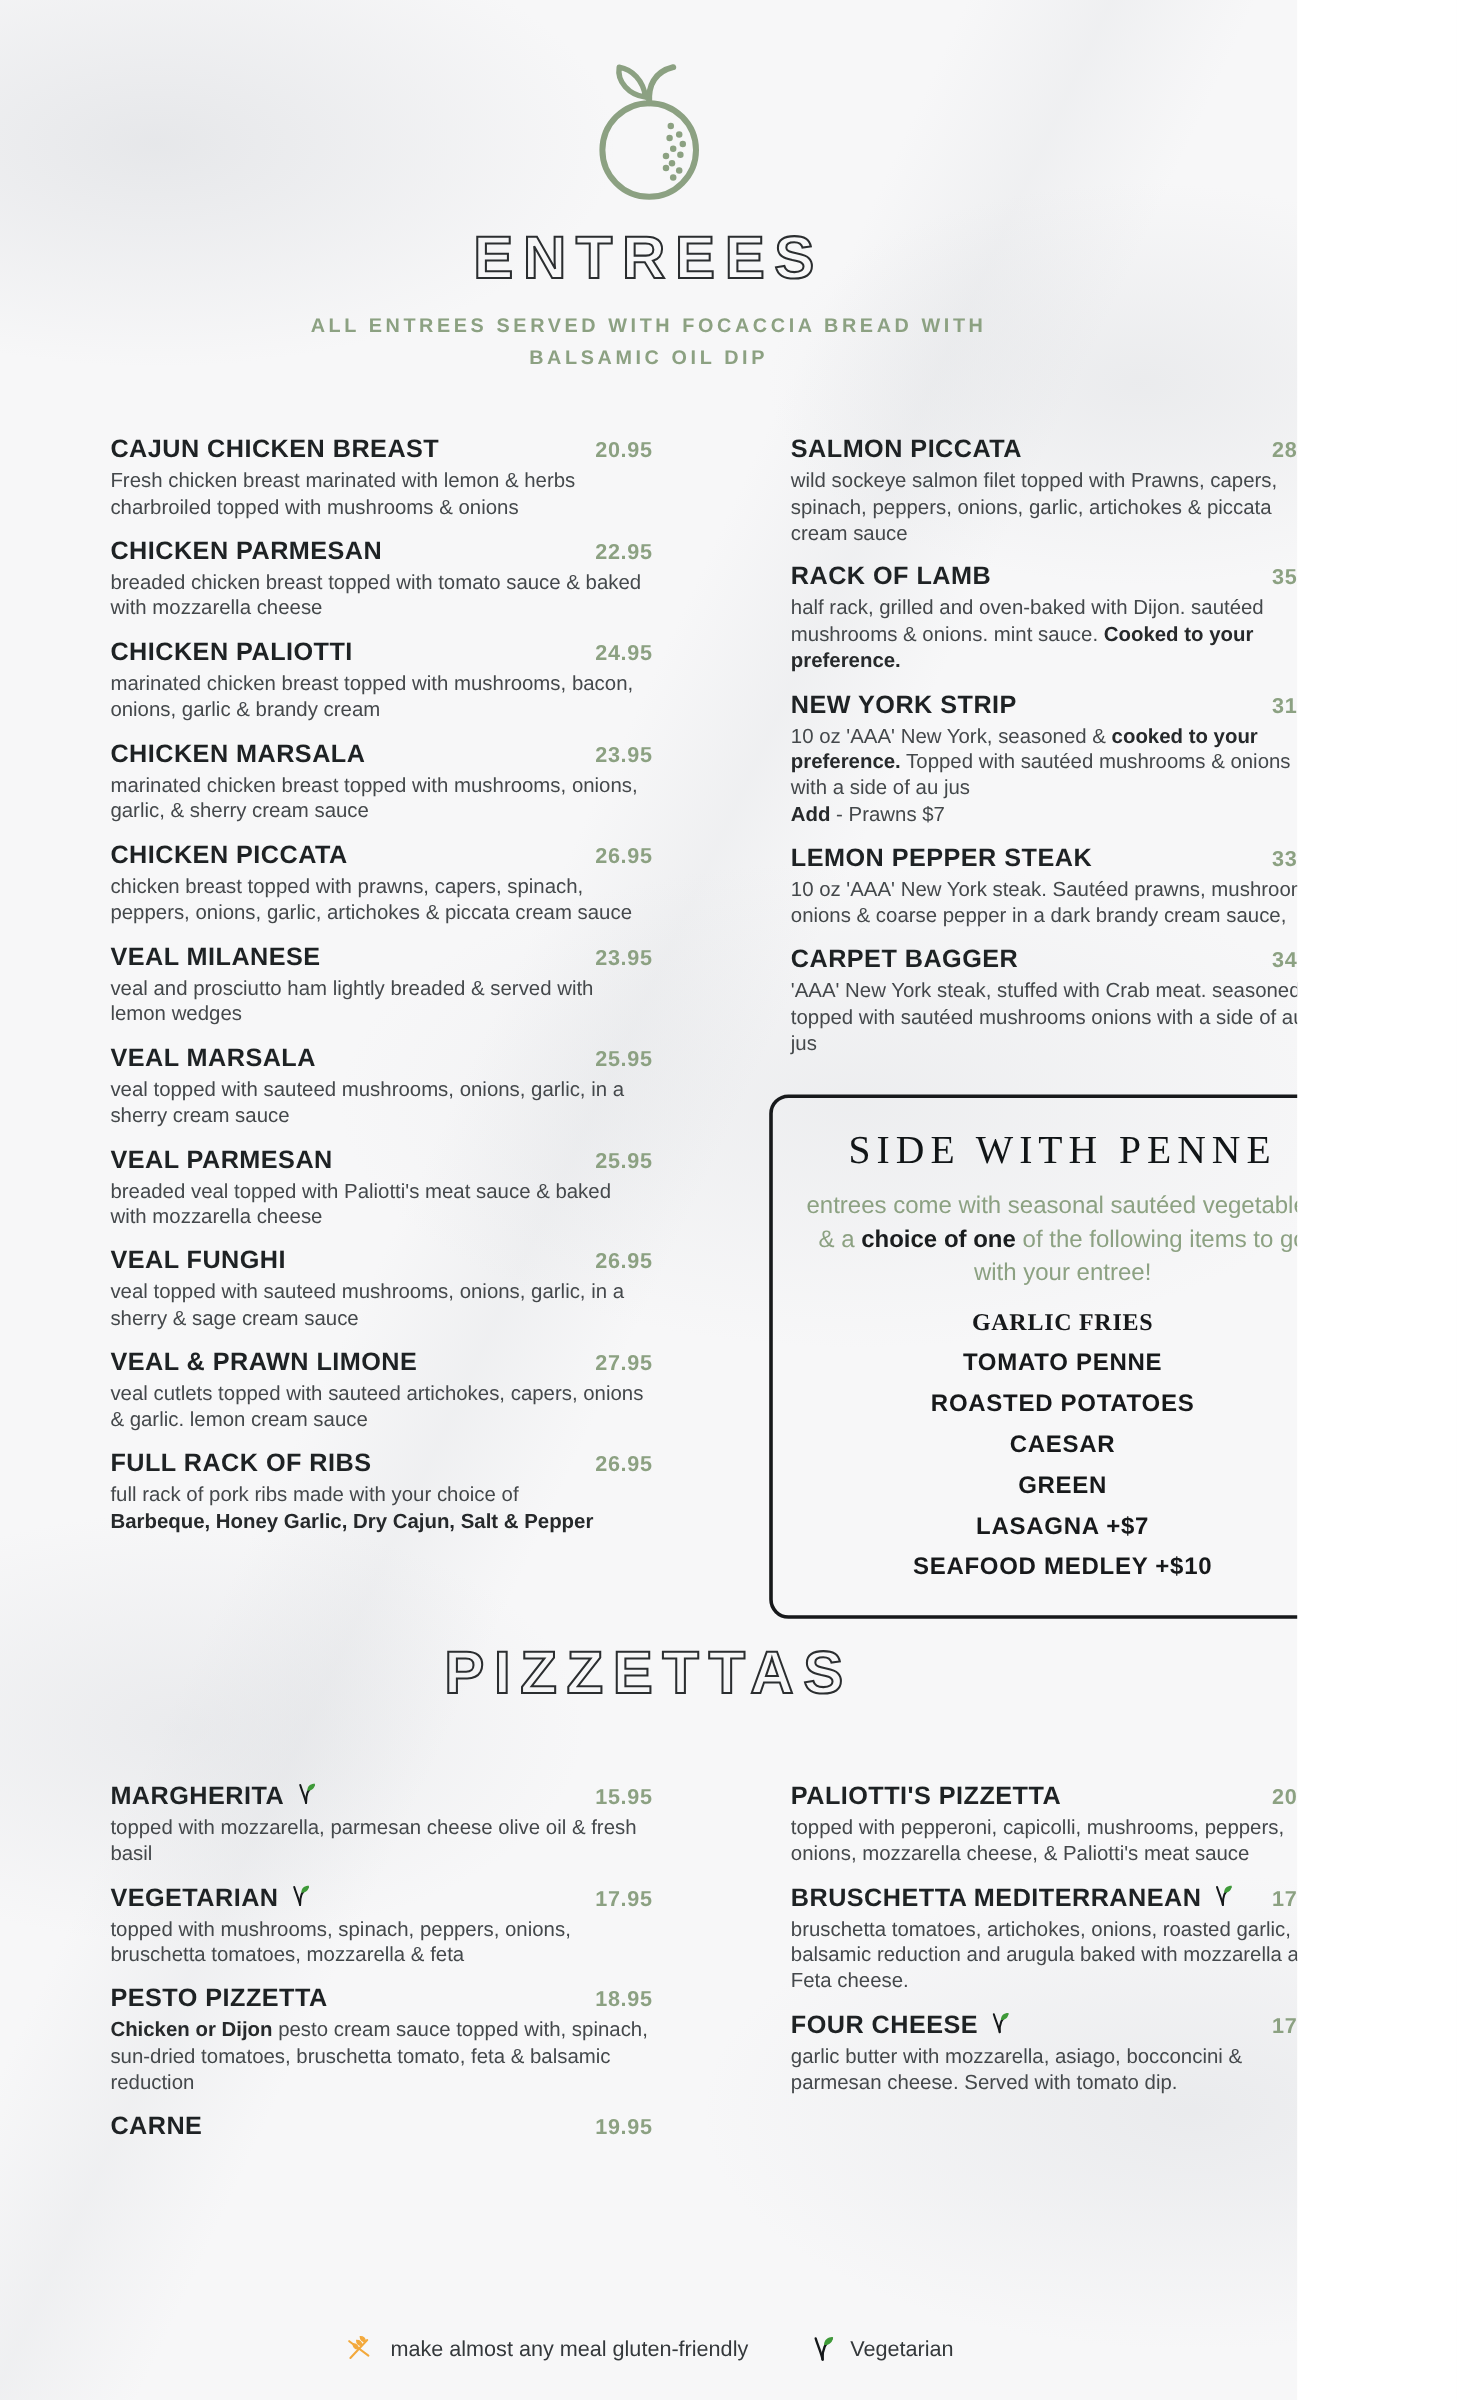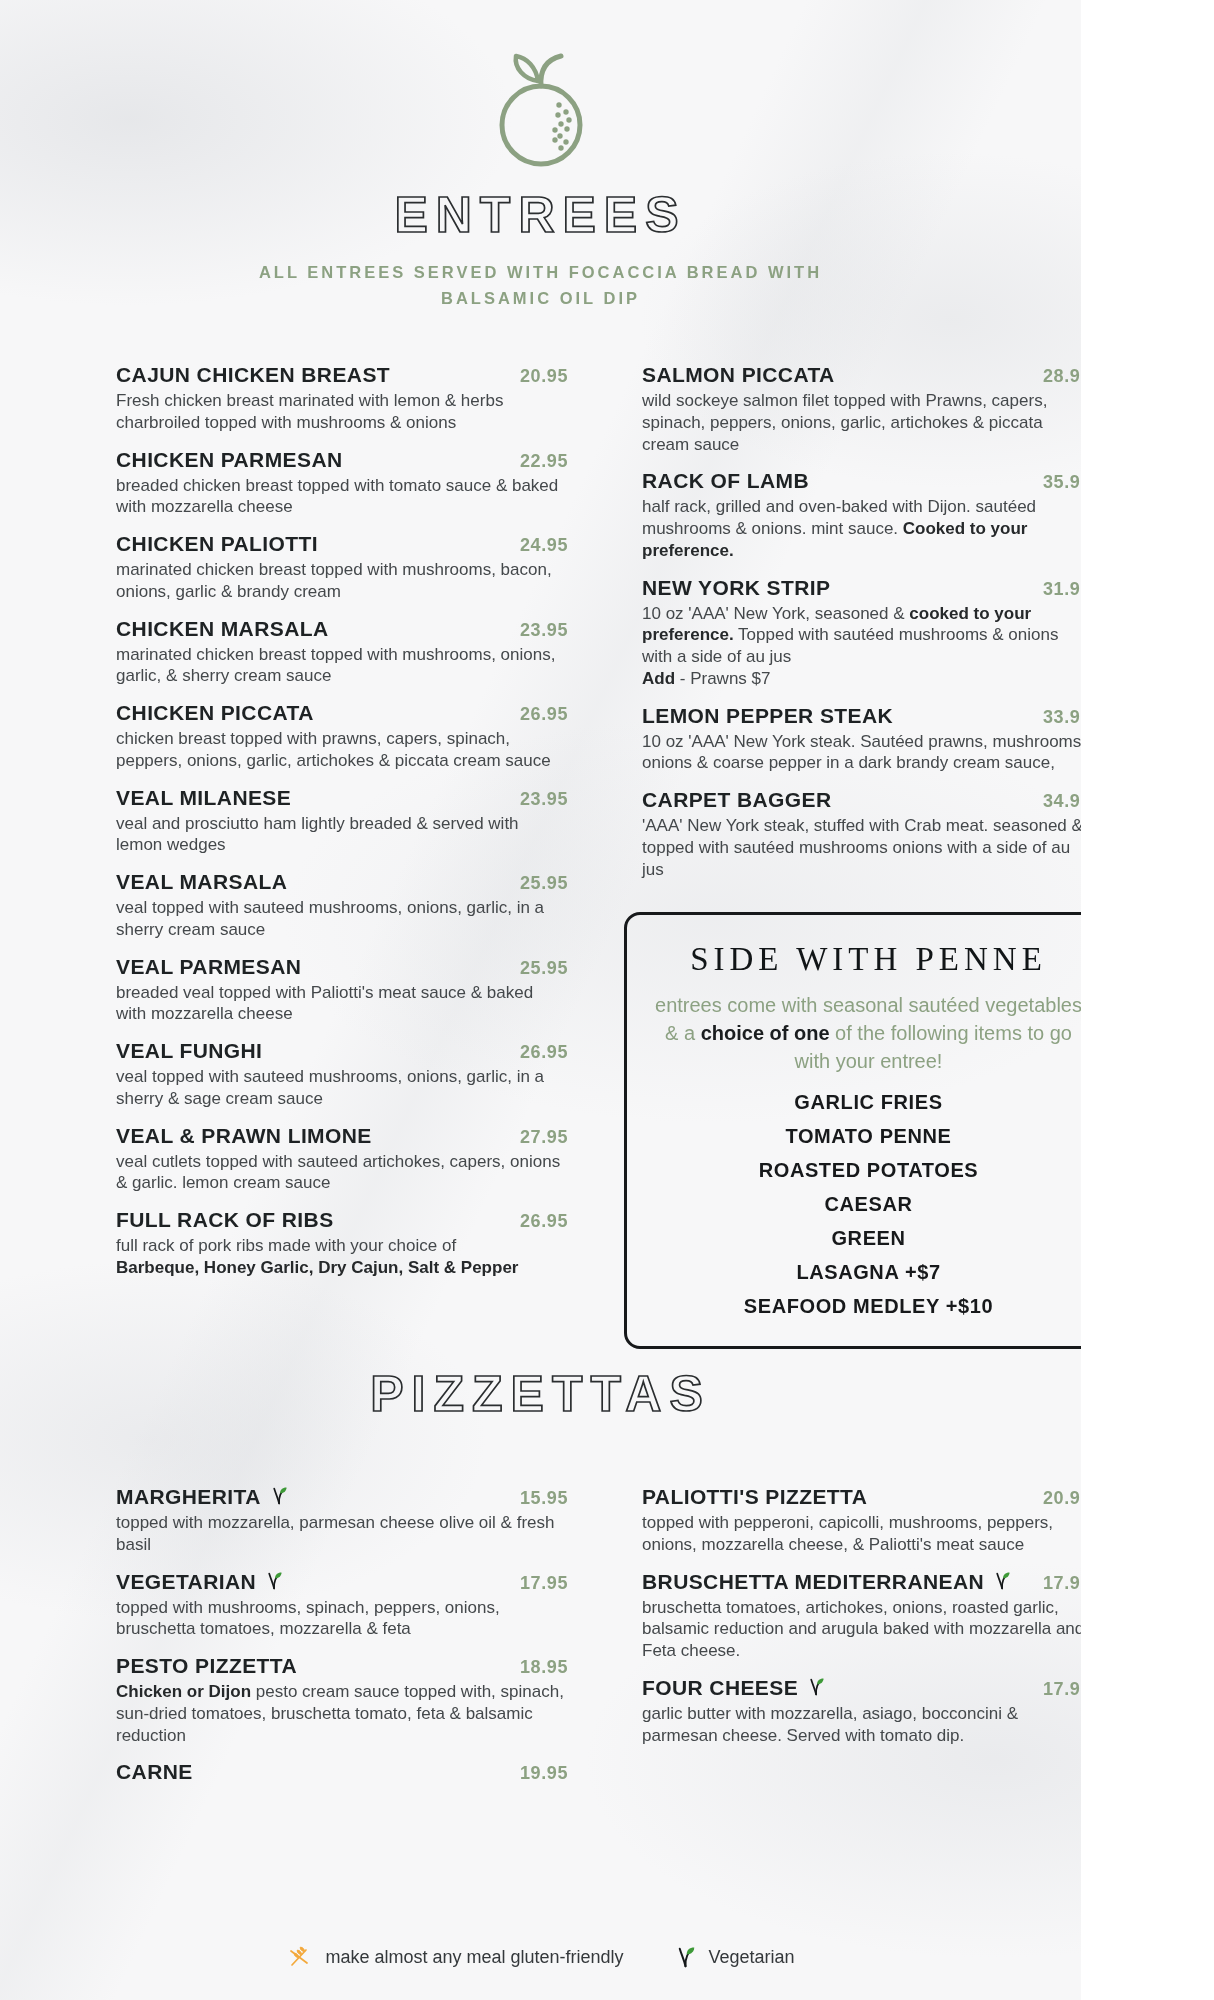--- a/index.html
+++ b/index.html
@@ -23,22 +23,22 @@
     margin:16px 0 0 0;
     font-size:50px;font-weight:700;letter-spacing:8px;
     color:transparent;-webkit-text-stroke:1.7px #2b2e30;
   }
   .subtitle{
     margin:16px auto 0 auto;max-width:600px;
     font-size:16.5px;font-weight:700;letter-spacing:3px;
     color:#8CA182;line-height:1.55;
   }
   .menu-grid{
-    display:grid;grid-template-columns:452px 449px;column-gap:74px;
-    padding-left:116px;align-items:start;
+    display:grid;grid-template-columns:452px 449px;column-gap:115px;
+    padding-left:92px;align-items:start;
   }
   .entrees-grid{margin-top:52px;}
   .pizzettas-heading{ text-align:center;}
   .pizzettas-grid{margin-top:62px;}
   .menu-item{margin-bottom:14px;}
   .item-head{display:flex;justify-content:space-between;align-items:baseline;margin-bottom:3px;}
   .item-name{font-size:21px;font-weight:700;letter-spacing:.4px;color:#1e2224;}
   .item-name svg{margin-left:10px;vertical-align:-2px;}
   .item-price{font-size:18px;font-weight:700;letter-spacing:.6px;color:#8CA182;white-space:nowrap;padding-left:12px;}
   .item-desc{margin:0;font-size:17px;line-height:1.28;color:#44484b;}
@@ -48,21 +48,21 @@
     border:3.5px solid #17191b;border-radius:16px;
     padding:26px 18px 28px 18px;text-align:center;
   }
   .side-box-title{
     font-family:"Liberation Serif", serif;font-weight:400;
     font-size:33px;letter-spacing:5px;color:#111517;margin:0;
   }
   .side-box-intro{margin:14px auto 6px auto;font-size:20px;line-height:1.38;color:#8CA182;max-width:430px;}
   .side-box-intro .hl{color:#1a1d1f;font-weight:700;}
   .side-item{font-size:20px;font-weight:700;letter-spacing:.6px;color:#17191b;margin-top:11px;}
-  .side-item:first-child{margin-top:16px;}
+  .side-item:first-child{margin-top:16px;font-family:Liberation Serif, serif;}
   .footer{
     position:absolute;left:0;right:0;bottom:30px;
     display:flex;justify-content:center;align-items:center;
     font-size:18px;color:#34383b;
   }
   .footer .note{display:inline-flex;align-items:center;gap:13px;}
   .footer .note + .note{margin-left:52px;}
 </style>
 </head>
 <body>

